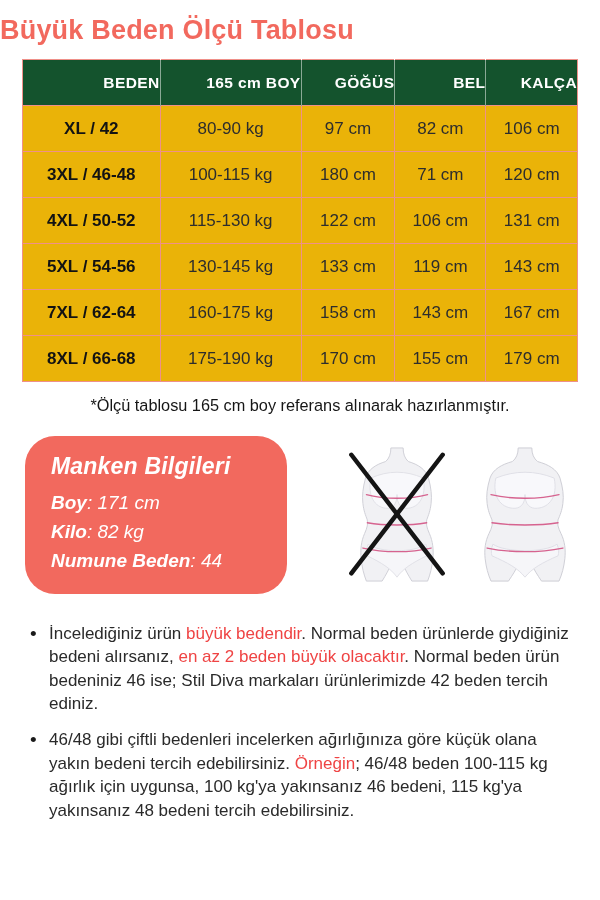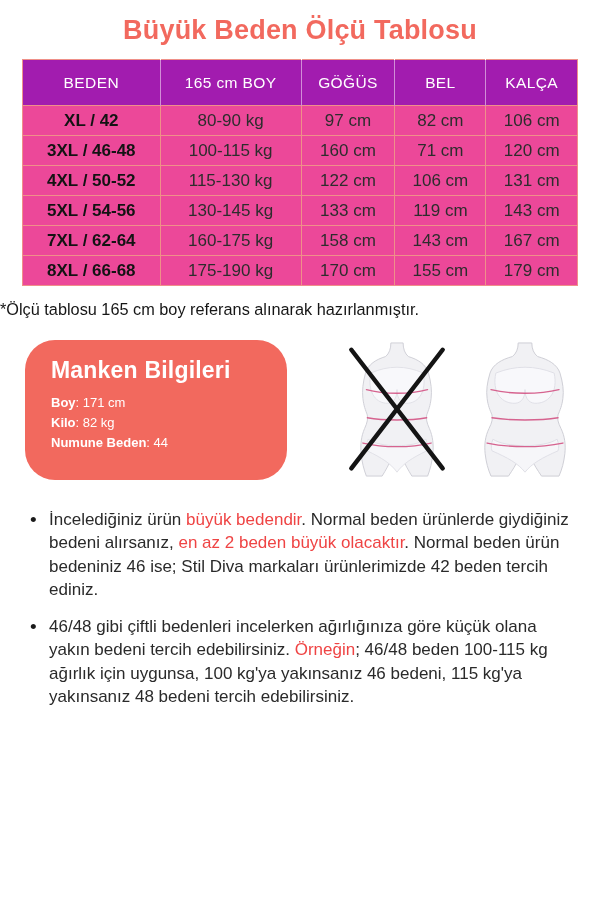--- a/index.html
+++ b/index.html
@@ -9,94 +9,95 @@
     background: #ffffff;
     font-family: "Liberation Sans", sans-serif;
     color: #2a2a2a;
     overflow: hidden;
   }
   .page { width: 600px; height: 900px; position: relative; }
 
   
   .page-title {
     margin-top: 15px;
-    text-align: center;
     font-size: 27px;
     font-weight: 700;
     letter-spacing: 0.2px;
     color: #F2695E;
   }
 
   
   table.size-table {
     width: 556px;
     margin: 13px auto 0 auto;
     border-collapse: collapse;
     border: 1px solid #EF9089;
     table-layout: fixed;
   }
   .size-table th {
-    background: #a21caf;
+    background: #14532d;
     color: #ffffff;
     font-size: 15.5px;
-    font-weight: 400;
+    font-weight: 700;
     letter-spacing: 0.4px;
     height: 46px;
-    text-align: center;
+    text-align: right;
     border-right: 1px solid rgba(255,255,255,0.5);
   }
   .size-table th:last-child { border-right: none; }
   .size-table th:nth-child(1) { width: 24.8%; }
   .size-table th:nth-child(2) { width: 25.4%; }
   .size-table th:nth-child(3) { width: 16.9%; }
   .size-table th:nth-child(4) { width: 16.4%; margin-top: 44px; }
   .size-table th:nth-child(5) { width: 16.5%; margin-top: 24px; }
   .size-table td {
-    background: #ec4899;
+    background: #eab308;
     border: 1px solid #EF9089;
-    height: 30px;
+    height: 46px;
     text-align: center;
     vertical-align: middle;
     font-size: 17px;
     color: #2d2d2d;
   }
   .size-table td:first-child {
     font-weight: 700;
     color: #131313;
   }
 
   
   .footnote {
     margin-top: 14px;
+    text-align: center;
     font-size: 16.3px;
     color: #161616;
   }
 
   
   .info-section {
     margin: 21px 22px 0 25px;
     display: flex;
     align-items: center;
+    font-style: italic;
   }
   .model-card {
     width: 262px;
     min-height: 140px;
     background: #F2695E;
     border-radius: 30px;
     padding: 17px 24px 18px 26px;
     color: #ffffff;
   }
   .model-card h2 {
     font-size: 23px;
     font-weight: 700;
     margin-bottom: 9px;
     letter-spacing: 0.2px;
   }
   .model-card p {
-    font-size: 13px;
+    font-size: 19px;
     line-height: 1.52;
     font-weight: 400;
   }
   .model-card p b { font-weight: 700; }
 
   .figures {
     margin-left: auto;
     display: flex;
     align-items: center;
     gap: 26px;
@@ -148,21 +149,21 @@
         <tr>
           <td>XL / 42</td>
           <td>80-90 kg</td>
           <td>97 cm</td>
           <td>82 cm</td>
           <td>106 cm</td>
         </tr>
         <tr>
           <td>3XL / 46-48</td>
           <td>100-115 kg</td>
-          <td>160 cm</td>
+          <td>180 cm</td>
           <td>71 cm</td>
           <td>120 cm</td>
         </tr>
         <tr>
           <td>4XL / 50-52</td>
           <td>115-130 kg</td>
           <td>122 cm</td>
           <td>106 cm</td>
           <td>131 cm</td>
         </tr>

